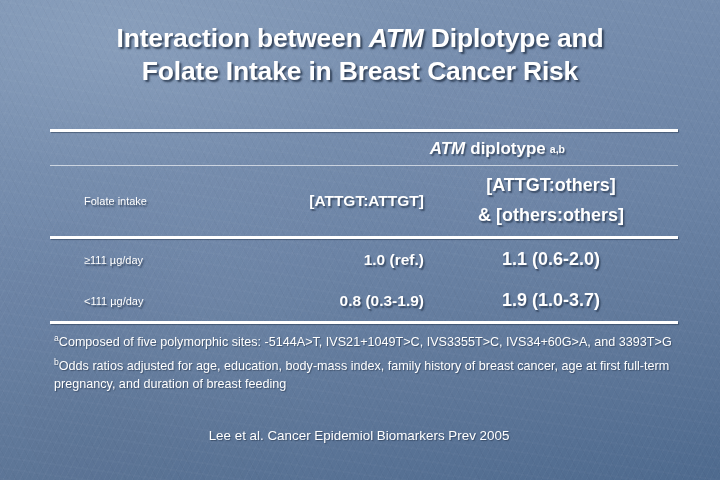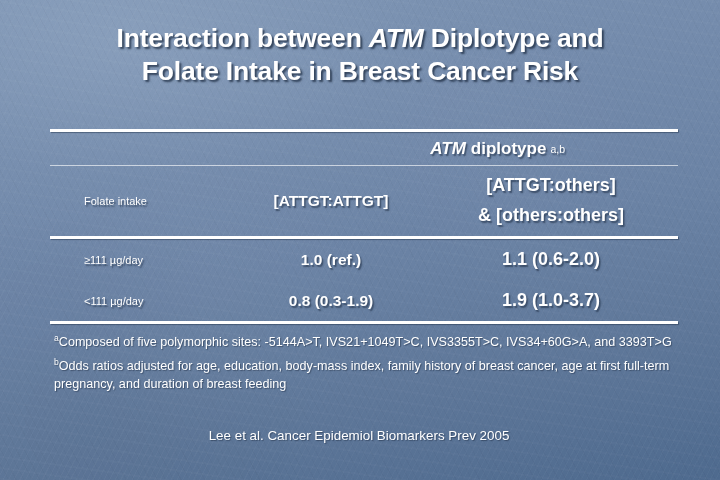--- a/index.html
+++ b/index.html
@@ -89,21 +89,21 @@
     font-size: 17px;
     font-weight: bold;
     text-shadow: 1.5px 1.5px 1.5px rgba(25,40,62,0.6);
   }
   .grp-head .gene {
     font-style: italic;
     margin-right: 5px;
   }
   .grp-head sup {
     font-size: 10.5px;
-    font-weight: normal;
+    font-weight: bold;
     vertical-align: super;
     margin-left: 4px;
   }
 
   .row {
     display: flex;
     align-items: center;
     box-sizing: border-box;
   }
   .row.header-row {
@@ -116,21 +116,21 @@
   .c1 {
     width: 188px;
     box-sizing: border-box;
     padding-left: 34px;
     font-size: 11px;
     font-weight: normal;
     text-shadow: 1.5px 1.5px 1.5px rgba(25,40,62,0.6);
   }
   .c2 {
     width: 186px;
-    text-align: center;
+    text-align: right;
     font-size: 15.5px;
     font-weight: bold;
     text-shadow: 1.5px 1.5px 1.5px rgba(25,40,62,0.6);
   }
   .c3 {
     width: 254px;
     text-align: center;
     font-size: 18px;
     font-weight: bold;
     line-height: 1.65;

